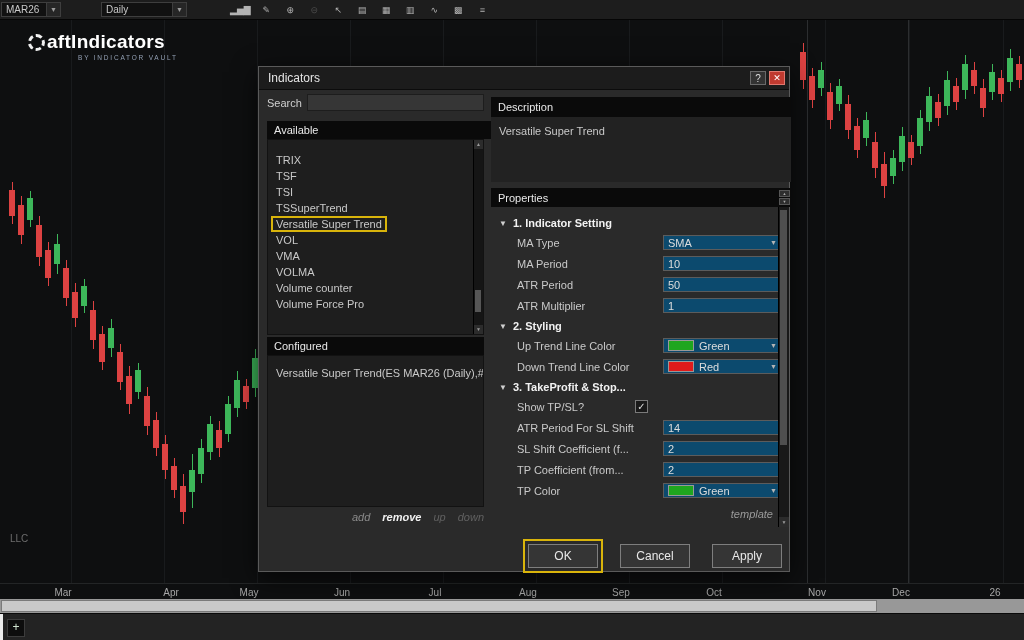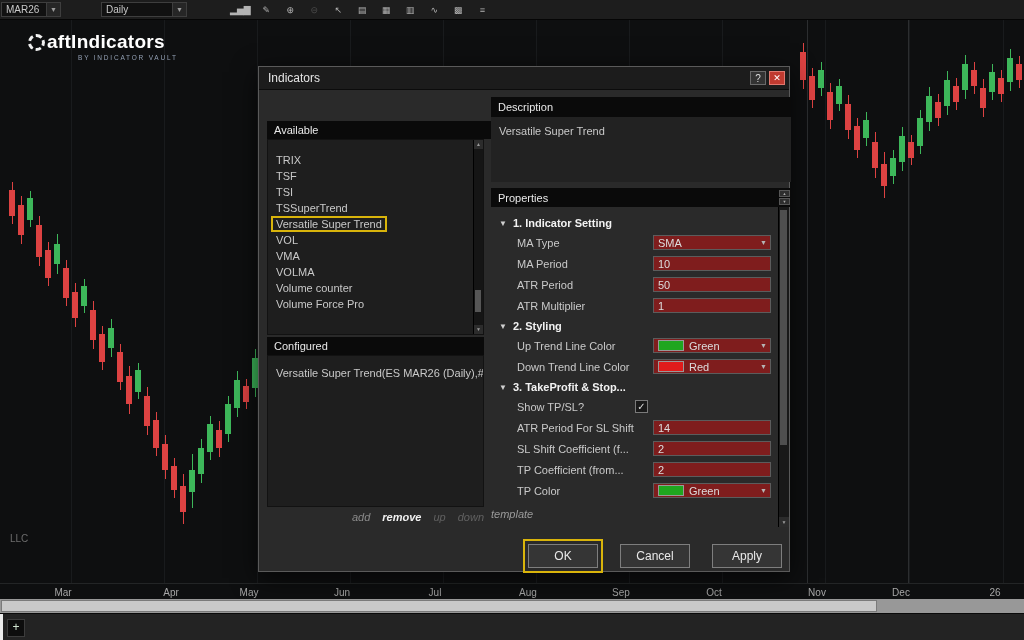--- a/index.html
+++ b/index.html
@@ -97,37 +97,37 @@
   .sp{width:11px;height:7px;background:#2e2e2e;border:1px solid #565656;color:#aaa;font-size:4px;
       line-height:5px;text-align:center;box-sizing:border-box;}
 
   #props-body{position:absolute;left:232px;top:140px;width:300px;height:320px;box-sizing:border-box;
               padding-top:6px;overflow:hidden;}
   #props-content{margin-right:10px;}
   .grp{display:flex;align-items:center;gap:6px;padding:4px 0 3px 8px;color:#f2f2f2;font-weight:bold;}
   .grp-arrow{font-size:8px;color:#cfcfcf;font-weight:normal;}
   .prow{display:flex;align-items:center;height:21px;}
   .plabel{margin-left:26px;flex:1;color:#c9c9c9;white-space:nowrap;overflow:hidden;}
-  .pctl{width:118px;margin-right:10px;height:15px;background:#7f1d1d;border:1px solid #5c5c5c;
+  .pctl{width:118px;margin-right:0;height:15px;background:#0c4a6e;border:1px solid #5c5c5c;
         box-sizing:border-box;display:flex;align-items:center;font-size:11px;color:#ddd;}
   .pinput{padding-left:4px;}
   .psel{padding-left:4px;}
   .psel .sv{flex:1;}
   .chev{color:#b5b5b5;font-size:7px;padding-right:3px;}
   .swatch{width:24px;height:9px;border:1px solid #999;margin-right:5px;flex:0 0 auto;}
   .pcheckwrap{width:138px;margin-right:8px;display:flex;}
   .pcheck{width:13px;height:13px;background:#191919;border:1px solid #7a7a7a;box-sizing:border-box;
           color:#ddd;font-size:10px;line-height:11px;text-align:center;}
 
   #props-sb{position:absolute;right:0;top:140px;width:10px;height:320px;background:#191919;border-left:1px solid #000;}
   #props-sb .thumb{position:absolute;left:1px;width:7px;top:3px;height:235px;background:#4f4f4f;}
   #props-sb .dn{position:absolute;left:0;bottom:0;width:100%;height:10px;background:#2c2c2c;
                 color:#9a9a9a;font-size:5px;text-align:center;line-height:10px;}
 
-  #template-link{position:absolute;left:232px;top:441px;width:282px;text-align:left;
+  #template-link{position:absolute;left:232px;top:441px;width:282px;text-align:right;
                  font-style:italic;color:#9a9a9a;}
 
   #dialog-buttons{position:absolute;left:269px;top:477px;display:flex;gap:22px;}
   .dbtn{width:70px;height:24px;background:#353535;border:1px solid #7e7e7e;color:#e9e9e9;
         font-size:12px;font-family:inherit;}
   #ok-button{outline:2px solid #d9b40b;outline-offset:3px;}
 </style>
 </head>
 <body>
 
@@ -294,20 +294,24 @@
 
   <div id="dialog">
     <div id="dialog-titlebar">
       <span id="dialog-title">Indicators</span>
       <span id="dialog-title-buttons">
         <span class="tbtn" id="help-button">?</span>
         <span class="tbtn" id="close-button">✕</span>
       </span>
     </div>
 
+    <div id="search-row">
+      <span id="search-label">Search</span>
+      <div id="search-input"></div>
+    </div>
 
     <div id="available-header" class="black-header">Available</div>
     <div id="available-list">
       <div class="vsb">
         <div class="up">▲</div>
         <div class="thumb" style="top:150px;height:22px;"></div>
         <div class="dn">▼</div>
       </div>
     <div class="li-row"><span>TRIX</span></div>
         <div class="li-row"><span>TSF</span></div>

